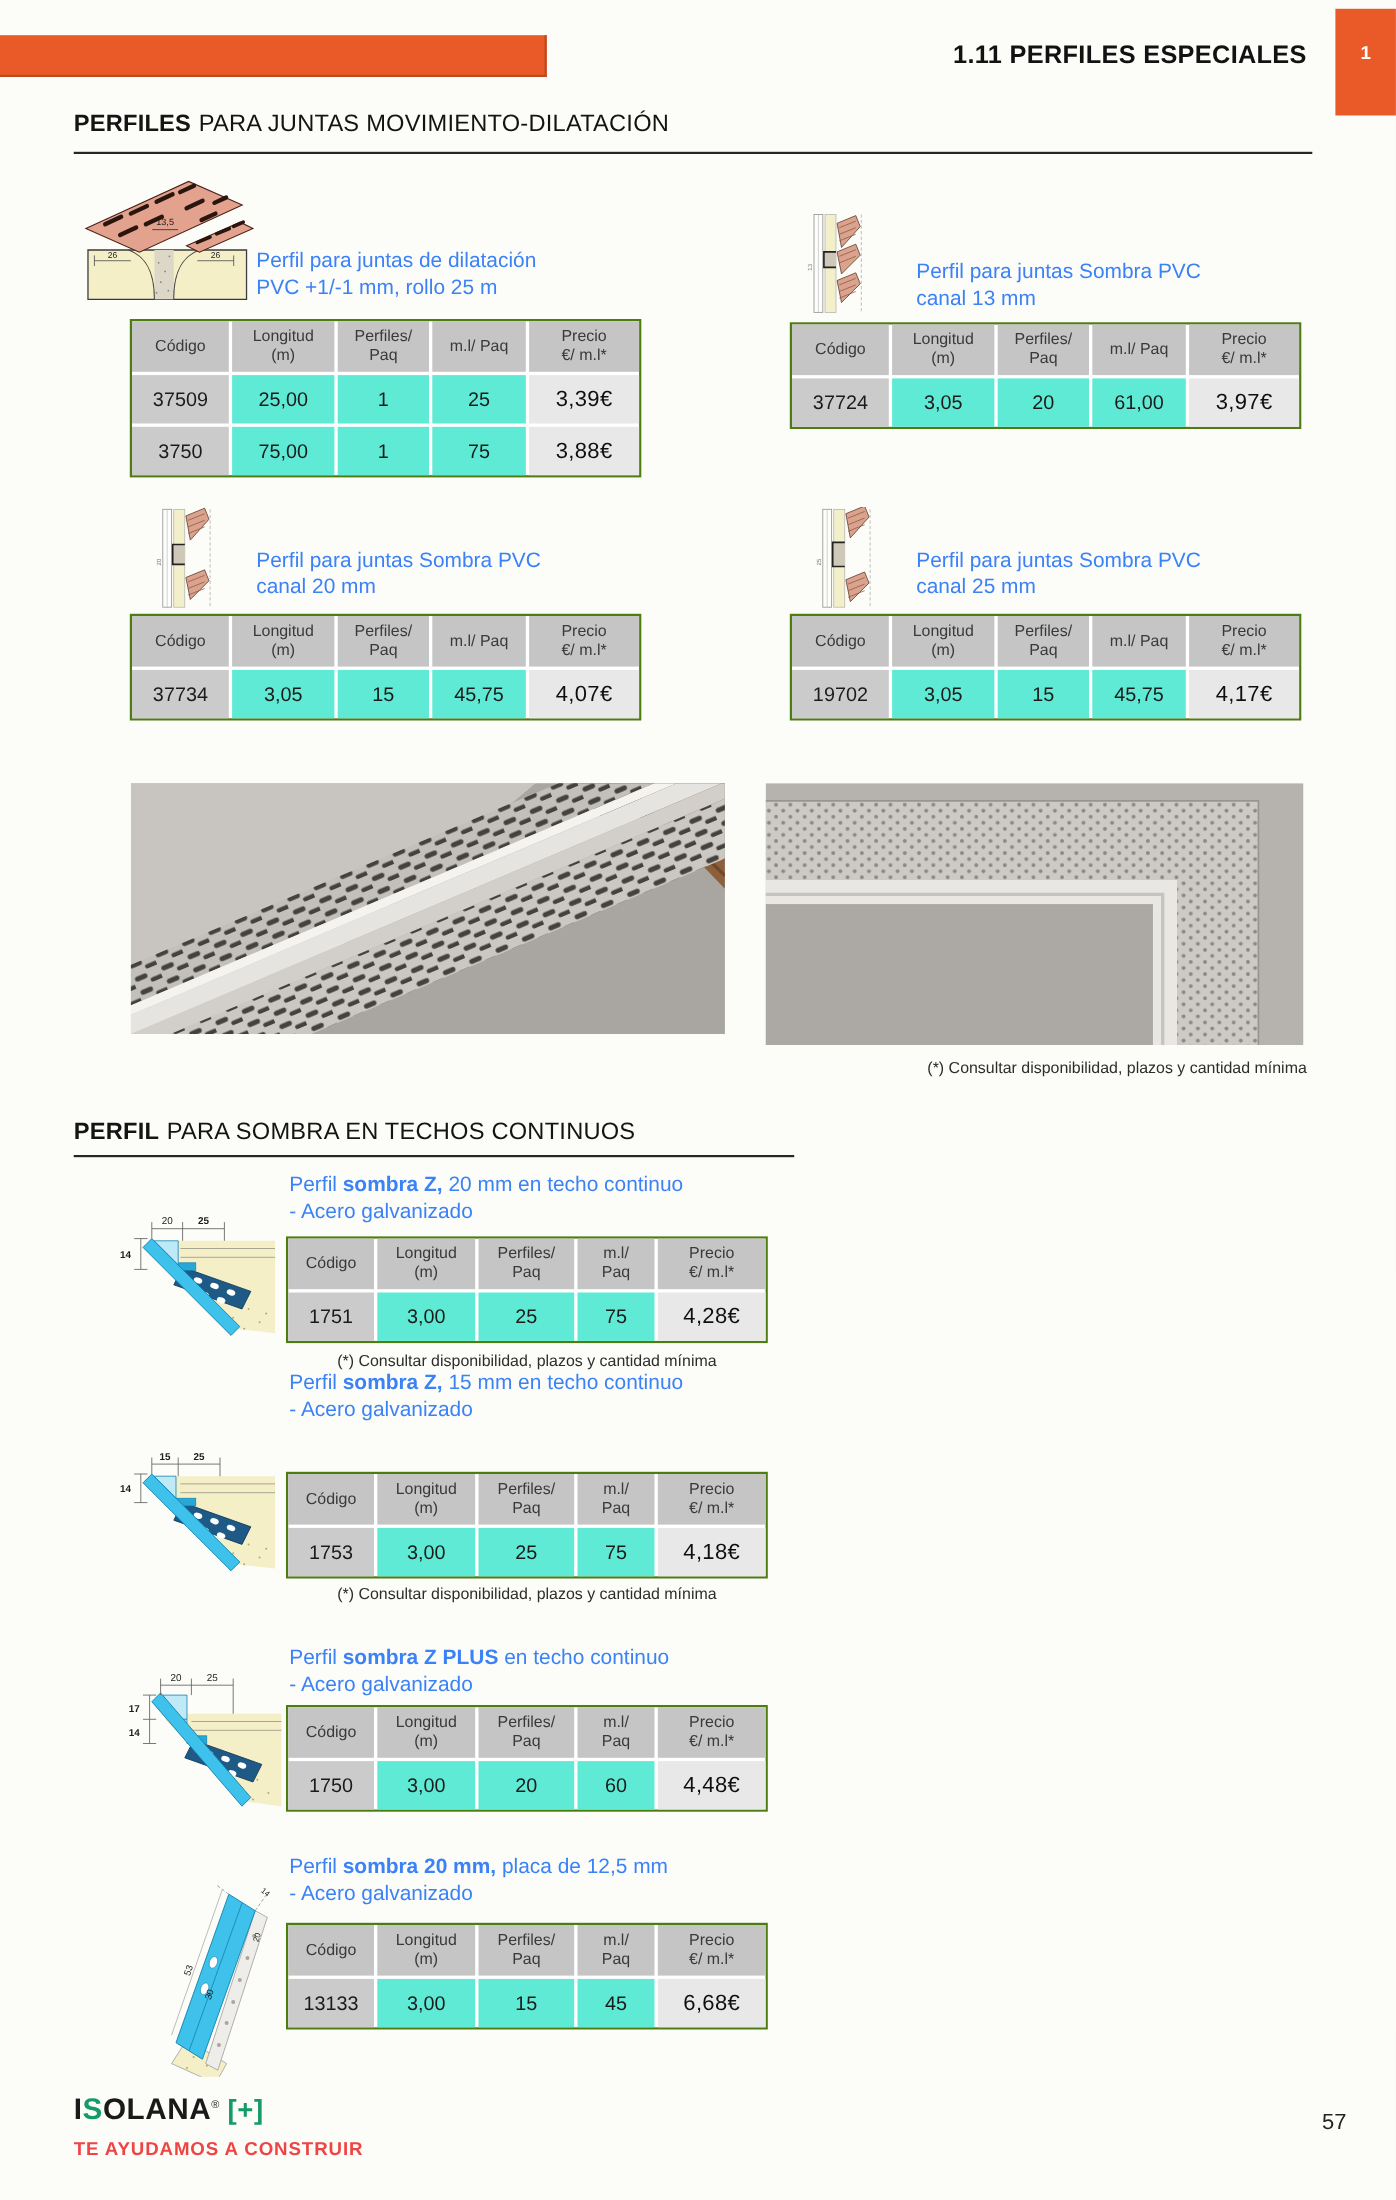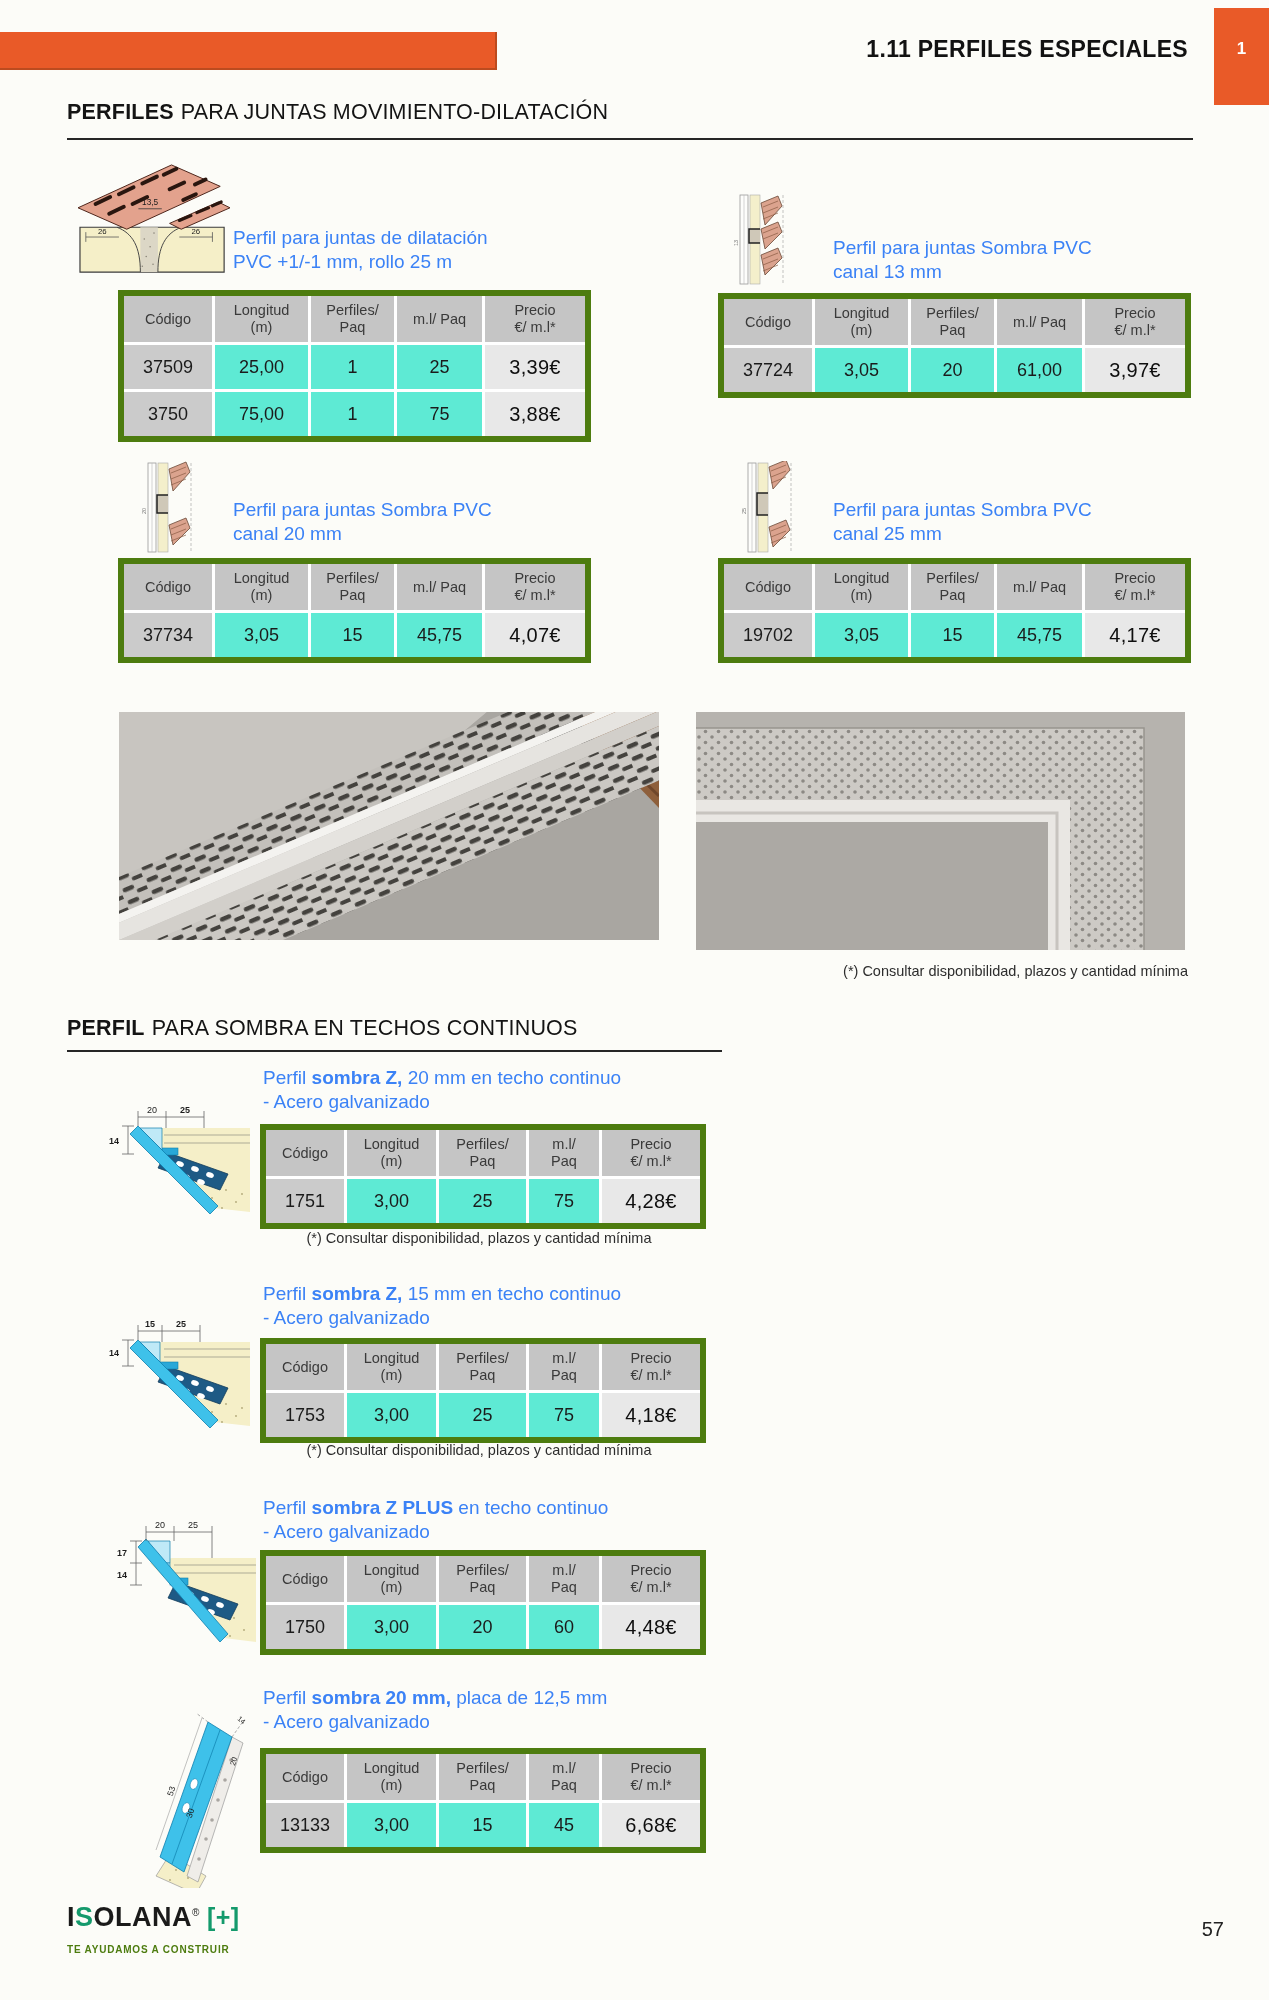--- a/index.html
+++ b/index.html
@@ -8,33 +8,33 @@
   .abs{position:absolute}
   .bar{background:#E95A28;border-bottom:2px solid #BC4B1F;border-right:2px solid #BC4B1F}
   .tab1{background:#E95A28;color:#fff;font-weight:700;font-size:17px;text-align:center;padding-top:31px}
   .page-title{font-size:23px;font-weight:700;color:#121212;letter-spacing:.3px;text-align:right}
   .sec-head{font-size:21.5px;color:#141414;letter-spacing:.2px;white-space:nowrap}
   .sec-head .reg{font-weight:700}
   .sec-head .b{font-weight:400;margin-left:7px}
   .rule{height:2px;background:#262626}
   .ptitle{font-size:19px;line-height:1.26;color:#3b82f6}
   .note{font-size:14.5px;color:#2d2d2d}
-  .ptable{display:grid;gap:3px;background:#fff;border:6px solid #4d7c0f}
+  .ptable{display:grid;gap:3px;background:#fff;border:2px solid #4d7c0f}
   .wA{grid-template-columns:88px 93px 83px 85px 100px;grid-template-rows:46px;grid-auto-rows:44px}
   .wB{grid-template-columns:78px 89px 87px 70px 98px;grid-template-rows:46px;grid-auto-rows:44px}
   .ptable>div{display:flex;align-items:center;justify-content:center;text-align:center}
   .th{background:#C5C5C5;color:#3a3a3a;font-size:14.5px;line-height:1.15;white-space:pre-line}
   .td{background:#5eead4;color:#1b1b1b;font-size:18px}
   .code{background:#CBCBCB}
   .price{background:#E8E8E8;font-weight:400;font-size:20px;color:#0f0f0f;letter-spacing:.3px}
   .brand{font-size:27px;font-weight:800;color:#1A1A1A;letter-spacing:.5px}
   .brand .green{color:#149A6C}
   .brand sup{font-size:10px;font-weight:400}
   .brand .mark{color:#149A6C;font-weight:800;font-size:25px;margin-left:7px}
-  .footer-tag{font-size:10px;font-weight:700;color:#4d7c0f;letter-spacing:.8px}
+  .footer-tag{font-size:17px;font-weight:700;color:#ef4444;letter-spacing:.8px}
   .pagenum{font-size:20px;color:#222}
   svg text{font-family:"Liberation Sans",sans-serif}
 </style>
 </head>
 <body>
 
 <div id="page">
 
   <div class="abs bar" style="left:0;top:32px;width:497px;height:38px"></div>
   <div class="abs page-title" style="left:640px;top:36px;width:548px">1.11 PERFILES ESPECIALES</div>
@@ -323,21 +323,21 @@
     <div class="th">Precio
 €/ m.l*</div>
     <div class="td code">1751</div>
     <div class="td">3,00</div>
     <div class="td">25</div>
     <div class="td">75</div>
     <div class="td price">4,28€</div>
   </div>
   <div class="abs note" style="left:260px;top:1230px;width:438px;text-align:center">(*) Consultar disponibilidad, plazos y cantidad mínima</div>
 
-  <div class="abs ptitle" style="left:263px;top:1282px;width:440px">
+  <div class="abs ptitle" style="left:263px;top:1246px;width:440px">
     <div><span>Perfil </span><b>sombra Z,</b><span> 15 mm en techo continuo</span></div>
     <div>- Acero galvanizado</div>
   </div>
   <svg class="abs" style="left:100px;top:1312px" width="150" height="140" viewBox="0 0 150 140">
     <polygon points="62,30 150,30 150,114 114,110 40,35" fill="#F5EFC8"></polygon>
     <g stroke="#8f8f83" stroke-width="0.7">
         <line x1="64" y1="37" x2="150" y2="37"></line>
         <line x1="64" y1="45" x2="150" y2="45"></line>
       </g>
     <g fill="#B0A878">

